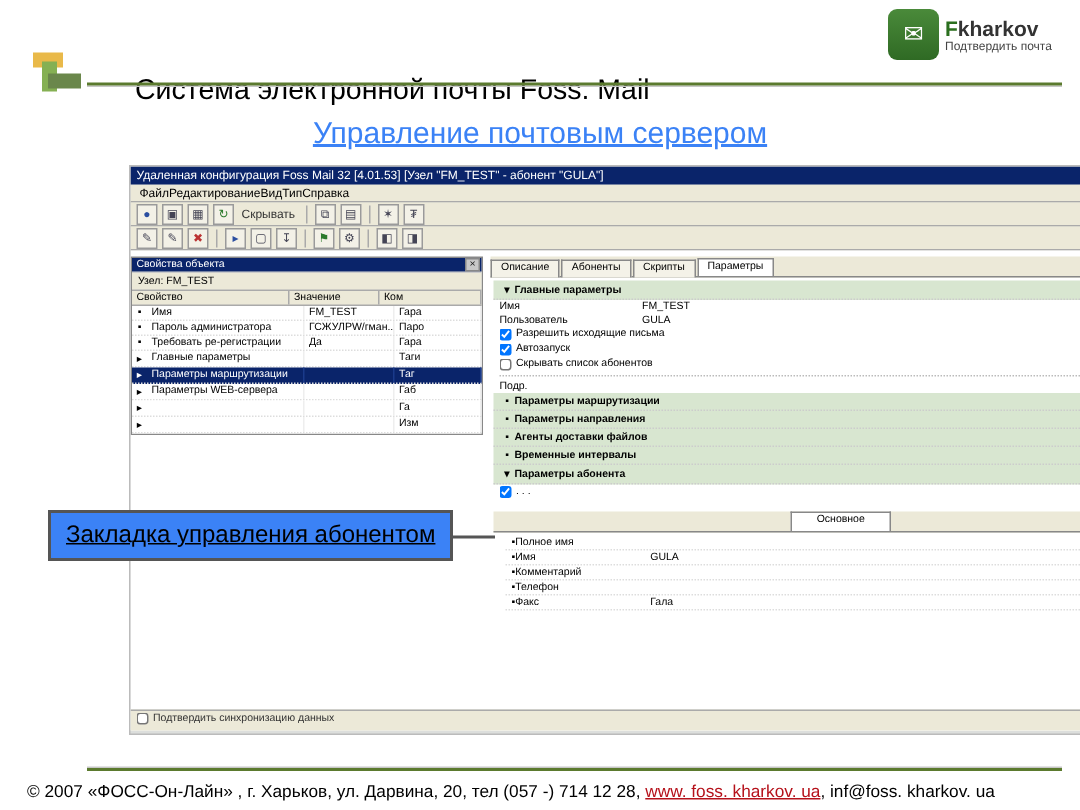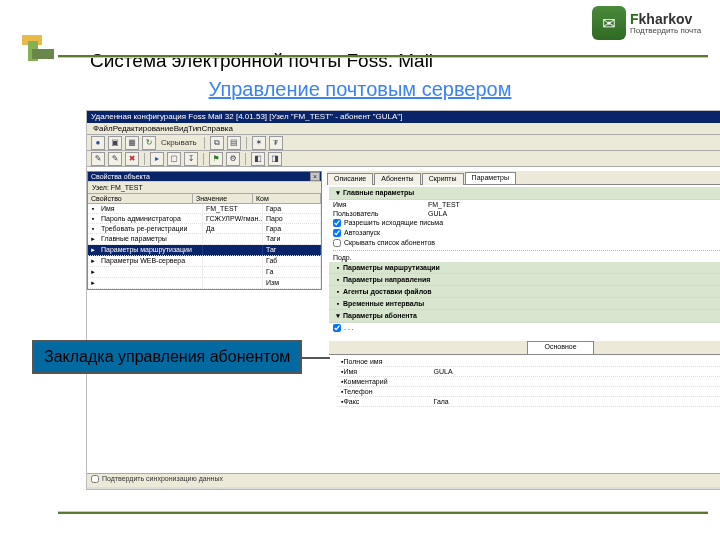--- a/index.html
+++ b/index.html
@@ -56,21 +56,21 @@
   .kv .v{flex:1;}
   .kv input[type=checkbox]{width:8px;height:8px;margin:0 3px 0 0;vertical-align:middle;}
   .dashline{border-bottom:1px dotted #bbb;margin:2px 4px;}
   .section-ic{display:inline-block;width:10px;text-align:center;font-size:7px;}
   .inner-tabs{display:flex;height:14px;border-bottom:1px solid #888;background:#ece9d8;margin-top:8px;justify-content:center;}
   .itab{background:#fff;border:1px solid #888;border-bottom:none;font-size:7px;padding:1px 16px;color:#000;}
   .fldlist{padding:2px 8px;}
   .f{font-size:7px;display:flex;border-bottom:1px dotted #ddd;padding:1px 4px;color:#000;}
   .f .k{width:90px;}
   .f .v{flex:1;}
-  .callout { position:absolute; left:32px; top:340px; background:#0369a1; border:2px solid #555; padding:6px 10px; font-size:16px; color:#000; z-index:5;}
+  .callout { position:absolute; left:32px; top:340px; background:#3b82f6; border:2px solid #555; padding:6px 10px; font-size:16px; color:#000; z-index:5;text-decoration:underline;}
   .callout::after{content:"";position:absolute;right:-30px;top:50%;width:30px;height:2px;background:#555;}
   .footer { position:absolute; left:0; right:0; bottom:6px; padding:0 12px 0 18px; font-size:11.5px;}
   .footer a{color:#b5111a;text-decoration:underline;}
   .footer-line { position:absolute; left:58px; right:12px; bottom:26px; height:2px; background:#5b7a2e;}
   .footer-line2 { position:absolute; left:58px; right:12px; bottom:28px; height:1px; background:#c7c7c7;}
   .ic-s{font-size:7px;}
   .subwin{position:absolute;right:6px;top:14px;display:flex;gap:1px;}
   .bottombar{position:absolute;left:0;right:0;bottom:0;height:14px;background:#ece9d8;border-top:1px solid #aaa;font-size:7px;padding:1px 4px;color:#333;}
   .bottombar input[type=checkbox]{width:8px;height:8px;margin:0 3px 0 0;vertical-align:middle;}
 </style>
@@ -290,13 +290,16 @@
       <div class="bottombar">
         <input type="checkbox" style=""><span>Подтвердить синхронизацию данных</span>
       </div>
     </div>
   </div>
 
   <div class="callout">Закладка управления абонентом</div>
 
   <div class="footer-line2"></div>
     <div class="footer-line"></div>
+  <div class="footer">
+    <span>© 2007 «ФОСС-Он-Лайн» , г. Харьков, ул. Дарвина, 20, тел (057 -) 714 12 28, </span><a>www. foss. kharkov. ua</a><span>, inf@foss. kharkov. ua</span>
+  </div>
 </div>
 
 </body></html>

